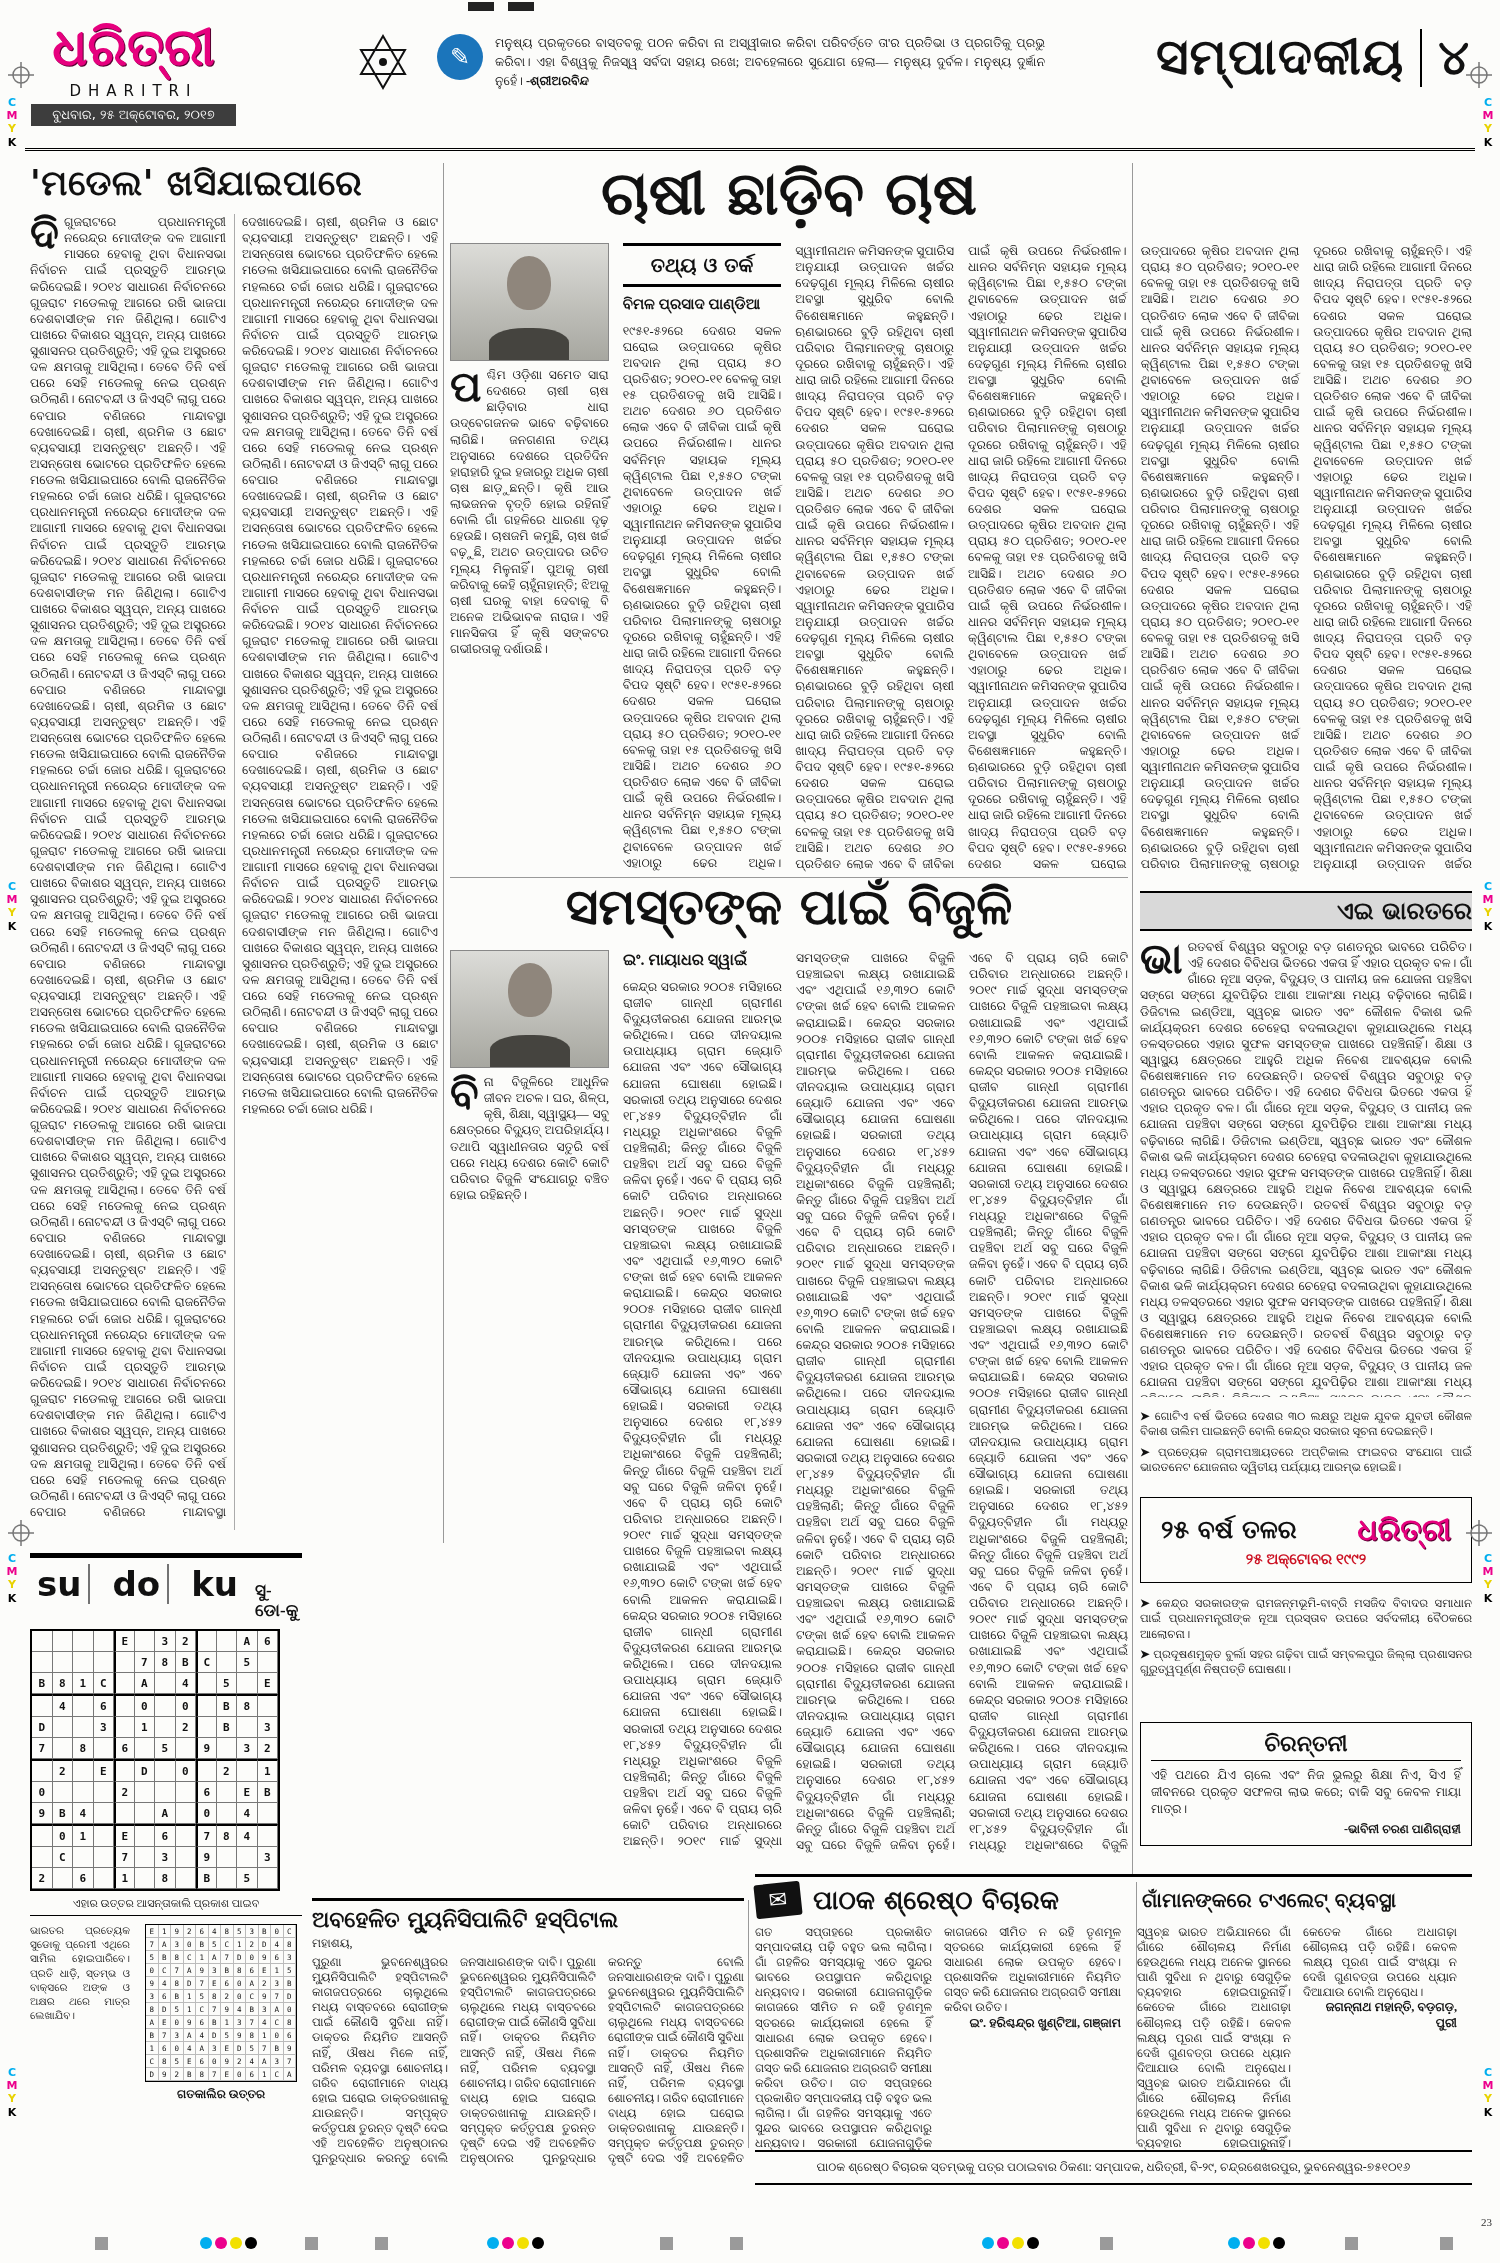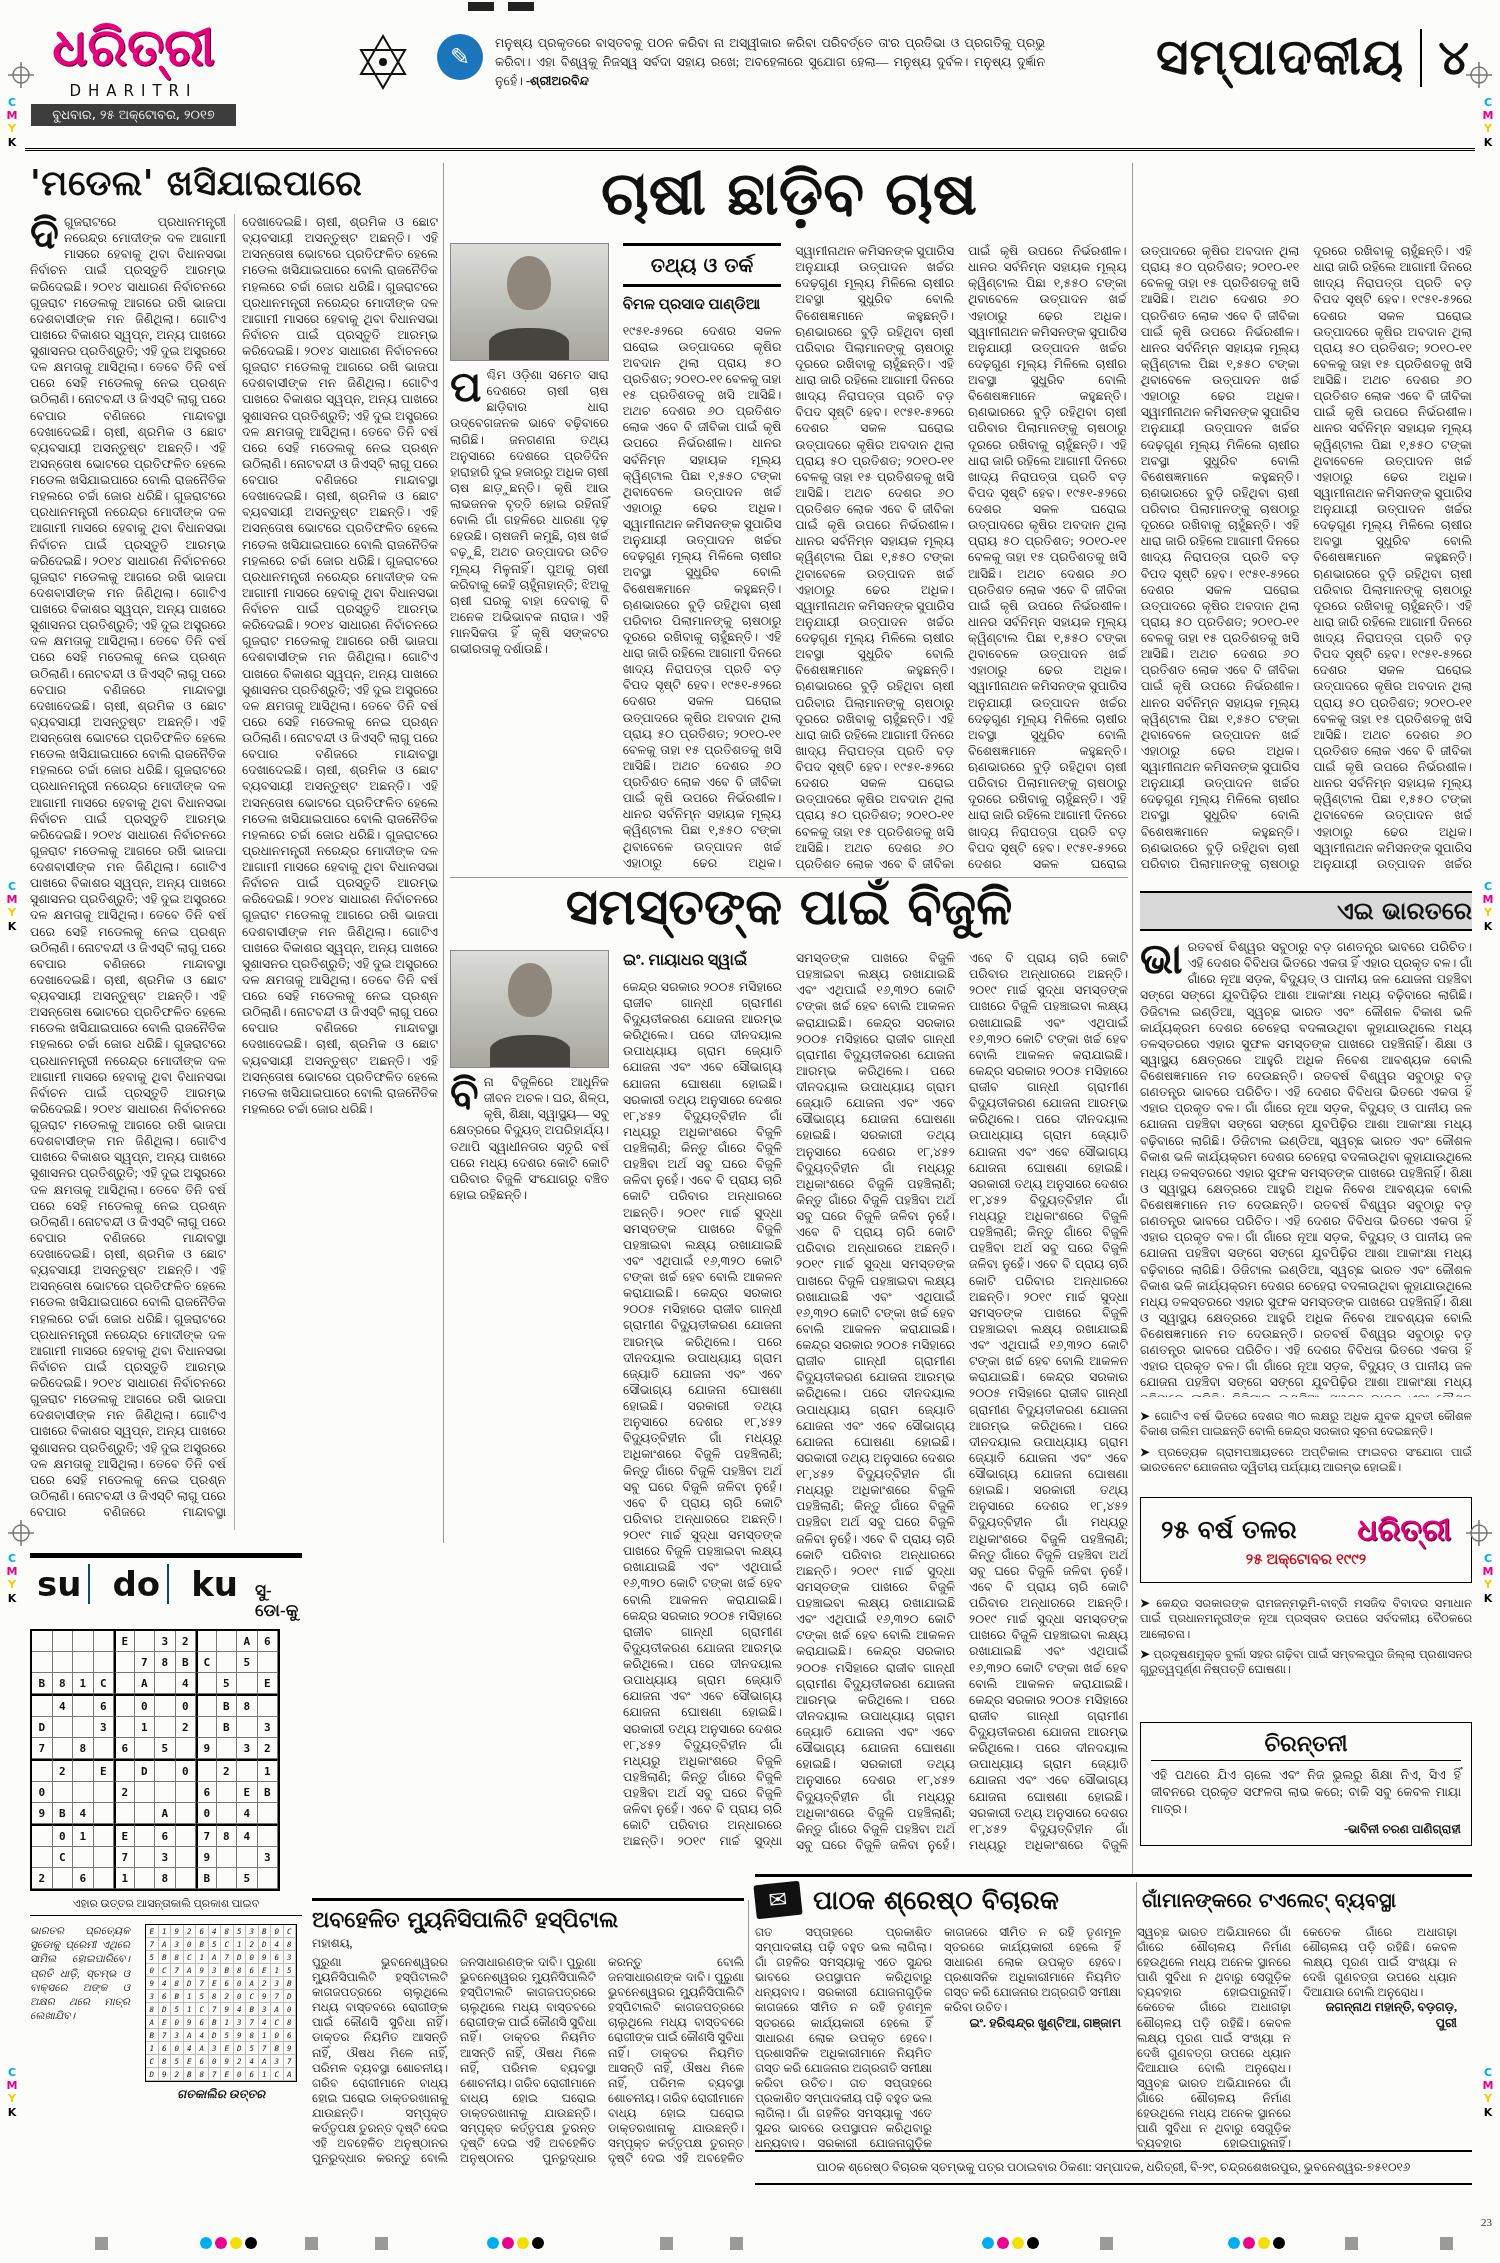--- a/index.html
+++ b/index.html
@@ -78,29 +78,29 @@
   .chirantani{position:absolute;left:1140px;top:1722px;width:332px;border:1px solid #000;padding:8px 10px;box-sizing:border-box;}
   .chir-title{text-align:center;font-size:22px;font-weight:900;font-family:"DejaVu Sans",sans-serif;
               border-bottom:1px solid #000;padding-bottom:4px;margin-bottom:6px;}
   .chir-text{font-size:12.5px;line-height:1.35;text-align:justify;}
   .chir-attrib{text-align:right;font-weight:700;font-size:12px;margin-top:4px;}
   
   .sudoku{position:absolute;left:30px;top:1553px;width:272px;border-top:5px solid #000;padding-top:6px;}
   .sudoku-header{display:flex;align-items:baseline;gap:10px;}
   .sudoku-latin{display:flex;font-size:34px;font-weight:900;font-family:"DejaVu Sans",sans-serif;}
   .sudoku-latin span{padding:0 7px;}
-  .sudoku-latin span + span{border-left:2px solid #0c4a6e;padding-left:22px;}
+  .sudoku-latin span + span{border-left:2px solid #737373;padding-left:22px;}
   .sudoku-odia{font-size:17px;font-weight:900;}
   .sudoku-grid{margin-top:8px;width:246px;border:2px solid #000;display:grid;grid-template-columns:repeat(12,1fr);box-sizing:content-box;}
   .sud-cell{height:20px;border-right:1px solid #777;border-bottom:1px solid #777;font-size:11px;font-weight:700;
             display:flex;align-items:center;justify-content:center;font-family:"DejaVu Sans Mono",monospace;}
   .sud-cell.tv{border-left:2px solid #000;}
   .sud-cell.th{border-top:2px solid #000;}
   .sudoku-note{font-size:11px;text-align:center;margin-top:6px;border-bottom:1px solid #000;padding-bottom:5px;}
-  .sudoku-bottom{display:flex;gap:10px;margin-top:8px;font-style:italic;}
+  .sudoku-bottom{display:flex;gap:10px;margin-top:8px;}
   .sudoku-howto{width:100px;font-size:10.5px;line-height:1.35;text-align:justify;}
   .sudoku-answer-wrap{flex:1;text-align:center;}
   .sudoku-answer{width:150px;border:1px solid #000;display:grid;grid-template-columns:repeat(12,1fr);margin:0 auto;}
   .ans-cell{height:12px;font-size:7.5px;border-right:1px solid #bbb;border-bottom:1px solid #bbb;
             display:flex;align-items:center;justify-content:center;font-family:"DejaVu Sans Mono",monospace;}
   .answer-caption{font-size:12px;font-weight:700;margin-top:5px;}
   
   .municipal{position:absolute;left:312px;top:1898px;width:432px;border-top:3px solid #000;padding-top:6px;}
   .muni-headline{font-size:22px;font-weight:900;font-family:"DejaVu Sans",sans-serif;}
   .muni-salutation{font-size:12px;margin:4px 0;}

